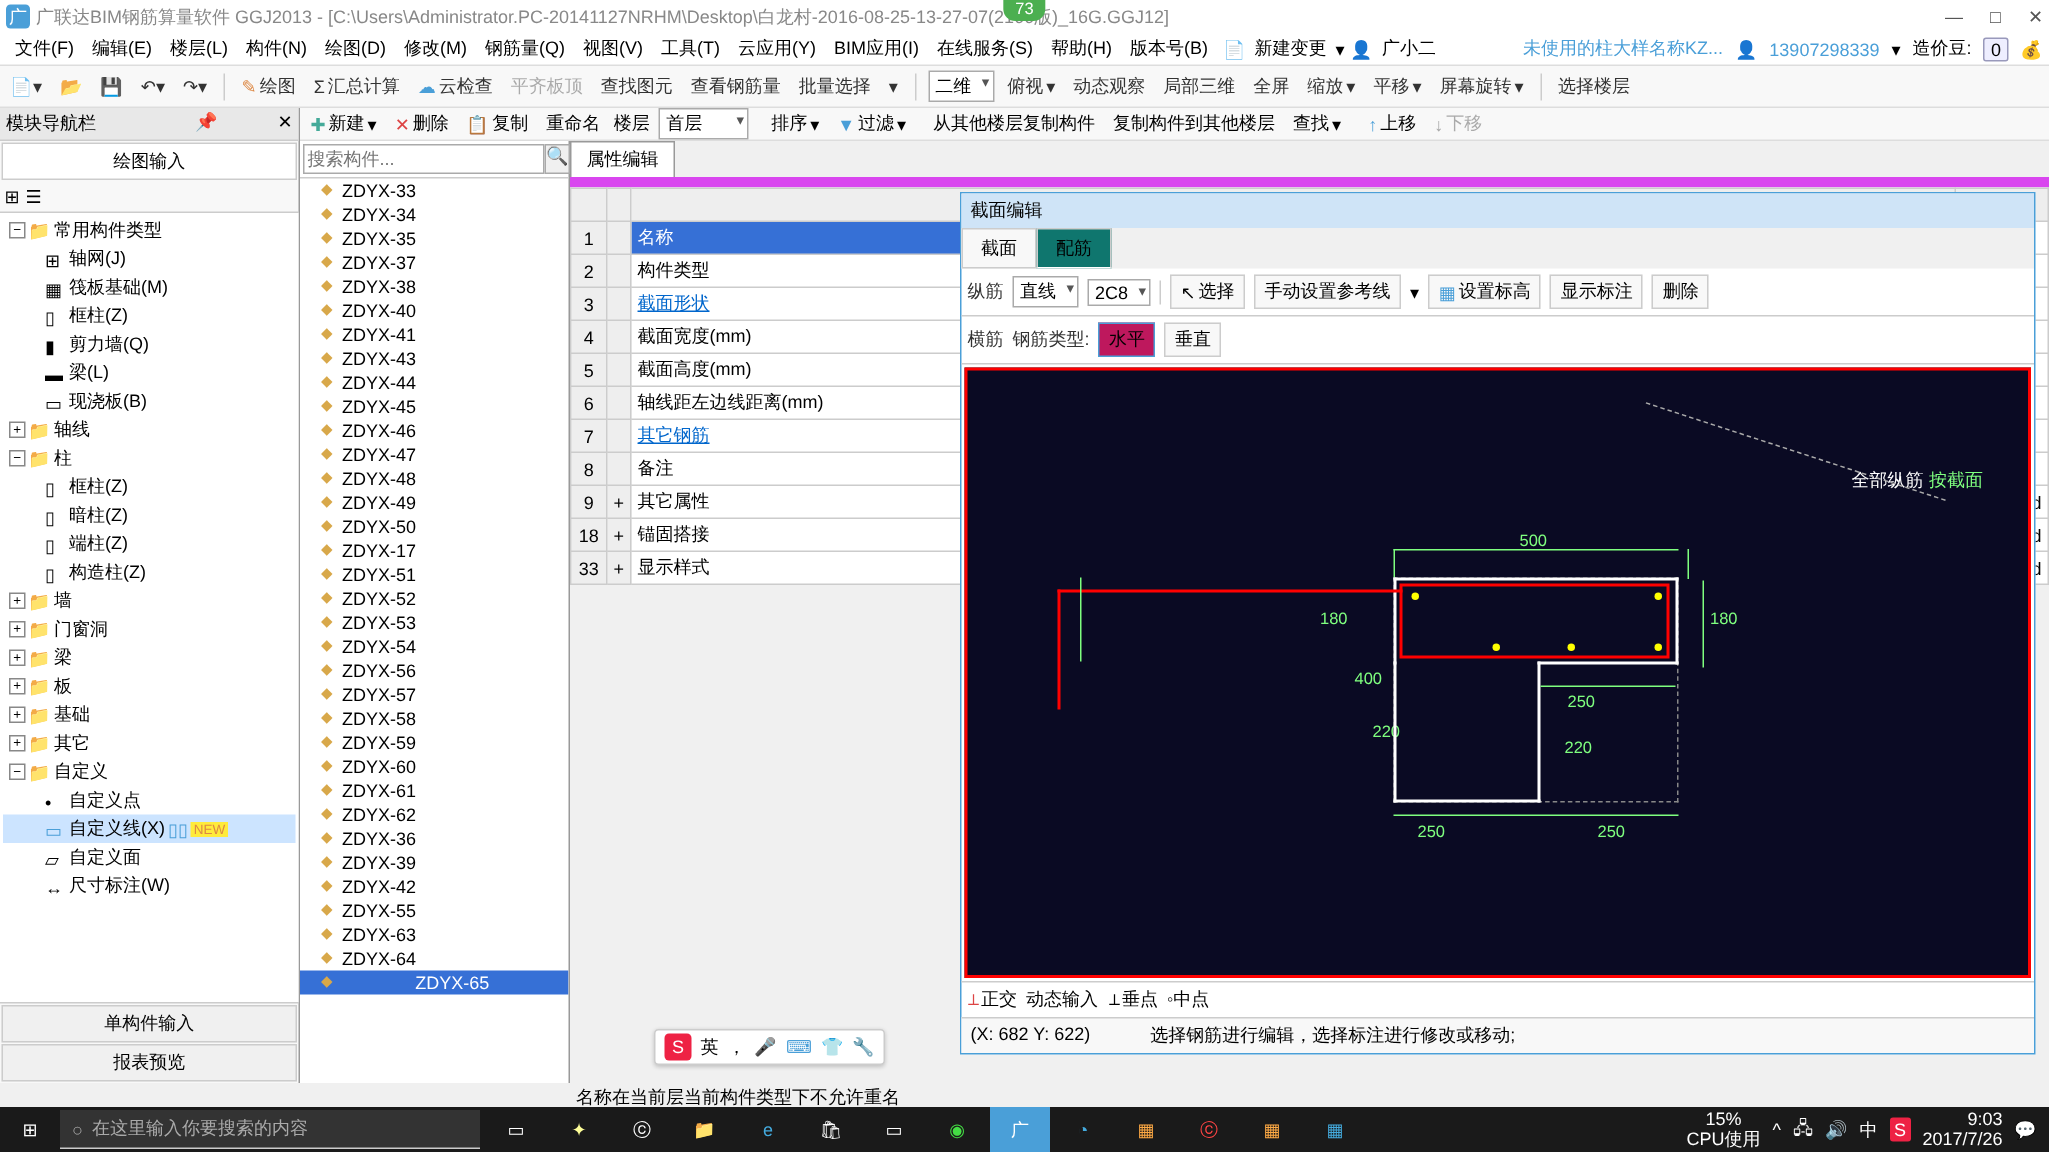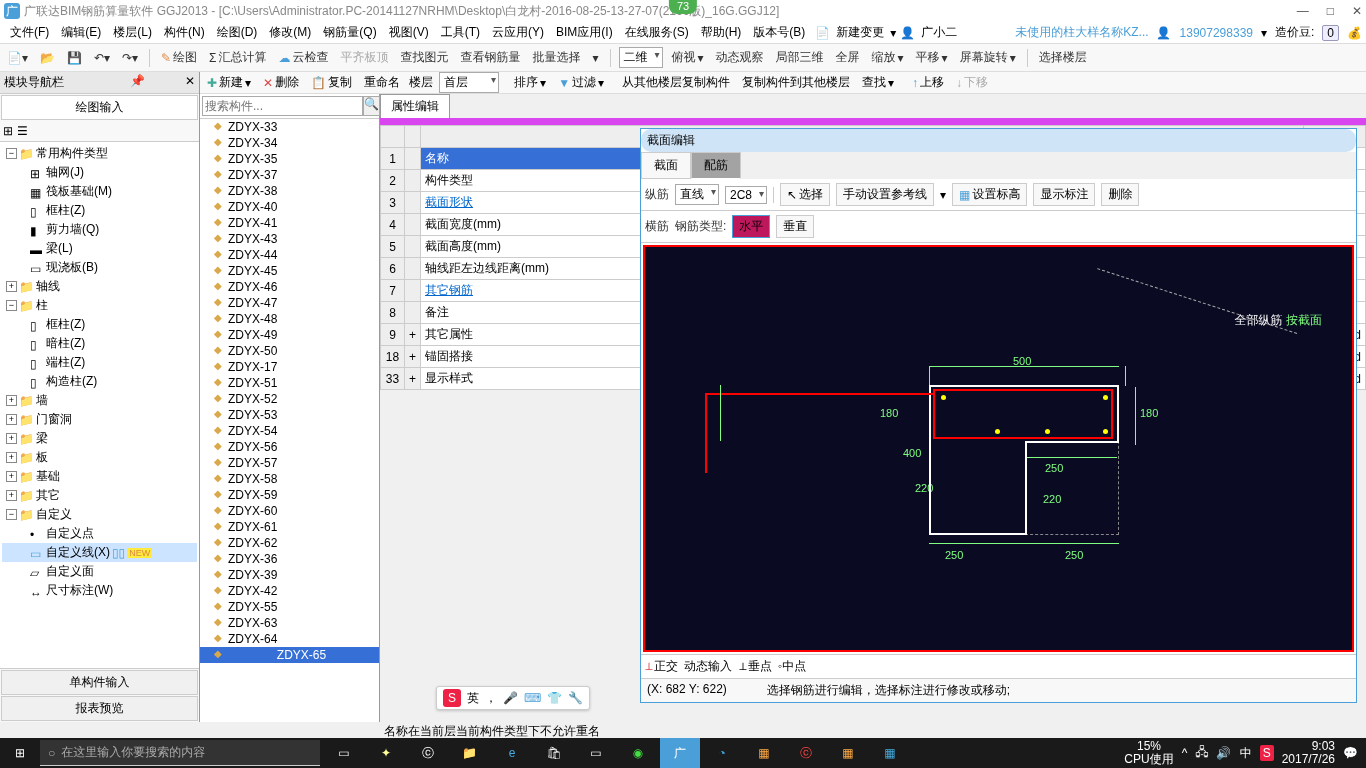--- a/index.html
+++ b/index.html
@@ -57,24 +57,24 @@
 .propgrid { background: #fff; }
 .propgrid table { width: 100%; border-collapse: collapse; }
 .propgrid th { background: #eee; border: 1px solid #ccc; padding: 2px; font-weight: normal; }
 .propgrid td { border: 1px solid #ccc; padding: 2px 4px; }
 .propgrid .rownum { background: #eee; width: 24px; text-align: center; }
 .propgrid .selrow td.pname { background: #3670d6; color: #fff; }
 .propgrid .link { color: #0066cc; text-decoration: underline; }
 .propgrid .expcell { width: 14px; text-align: center; background: #eee; }
 
 .sectioneditor { position: absolute; left: 640px; top: 128px; width: 717px; height: 575px; border: 1px solid #4a9fd8; background: #fff; display: flex; flex-direction: column; }
-.se-title { background: #cfe4f7; padding: 3px 6px; display: flex; align-items: center; border-radius: 10px; }
+.se-title { background: #cfe4f7; padding: 3px 6px; display: flex; align-items: center; }
 .se-tabs { display: flex; background: #f0f0f0; }
 .se-tabs .tab { padding: 4px 12px; border: 1px solid #ccc; background: #f8f8f8; }
-.se-tabs .tab.active { background: #a3a3a3; border-bottom-color: #fff; text-align: center; }
+.se-tabs .tab.active { background: #0f766e; border-bottom-color: #fff; text-align: center; }
 .se-tb { padding: 4px; display: flex; align-items: center; gap: 6px; border-bottom: 1px solid #ccc; flex-wrap: wrap; }
 .se-tb .lbl { color: #333; }
 .se-tb .btn { border: 1px solid #ccc; padding: 2px 6px; background: #f8f8f8; display: flex; align-items: center; gap: 2px; }
 .se-tb .btn.active { background: #be185d; border-color: #4a9fd8; font-family: Liberation Mono, monospace; }
 .canvas { flex: 1; background: #0a0a23; position: relative; border: 2px solid red; margin: 2px; }
 .se-bottomtb { padding: 3px; display: flex; gap: 6px; border-top: 1px solid #ccc; }
 .se-status { padding: 3px 6px; display: flex; gap: 40px; background: #f8f8f8; border-top: 1px solid #ccc; }
 
 .canvas .dim { position: absolute; color: #7fff7f; font-size: 11px; }
 .canvas .annot { position: absolute; color: #fff; font-size: 13px; }

